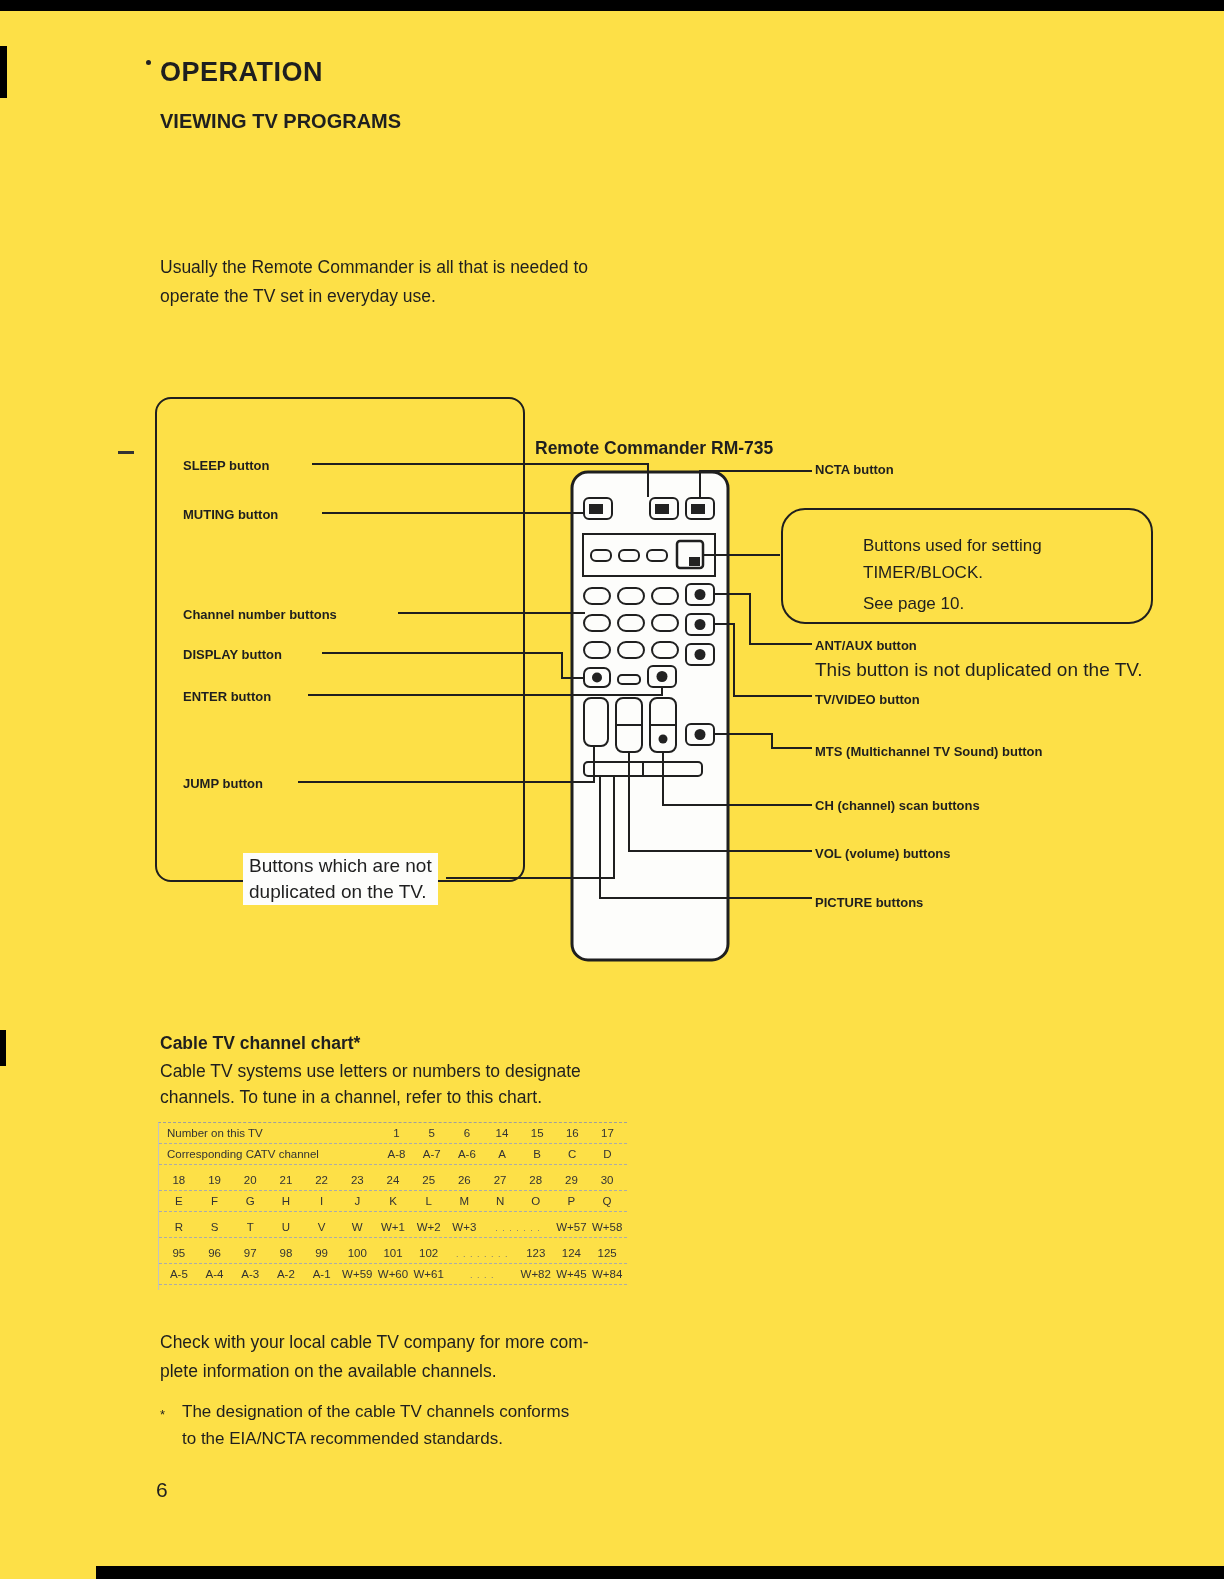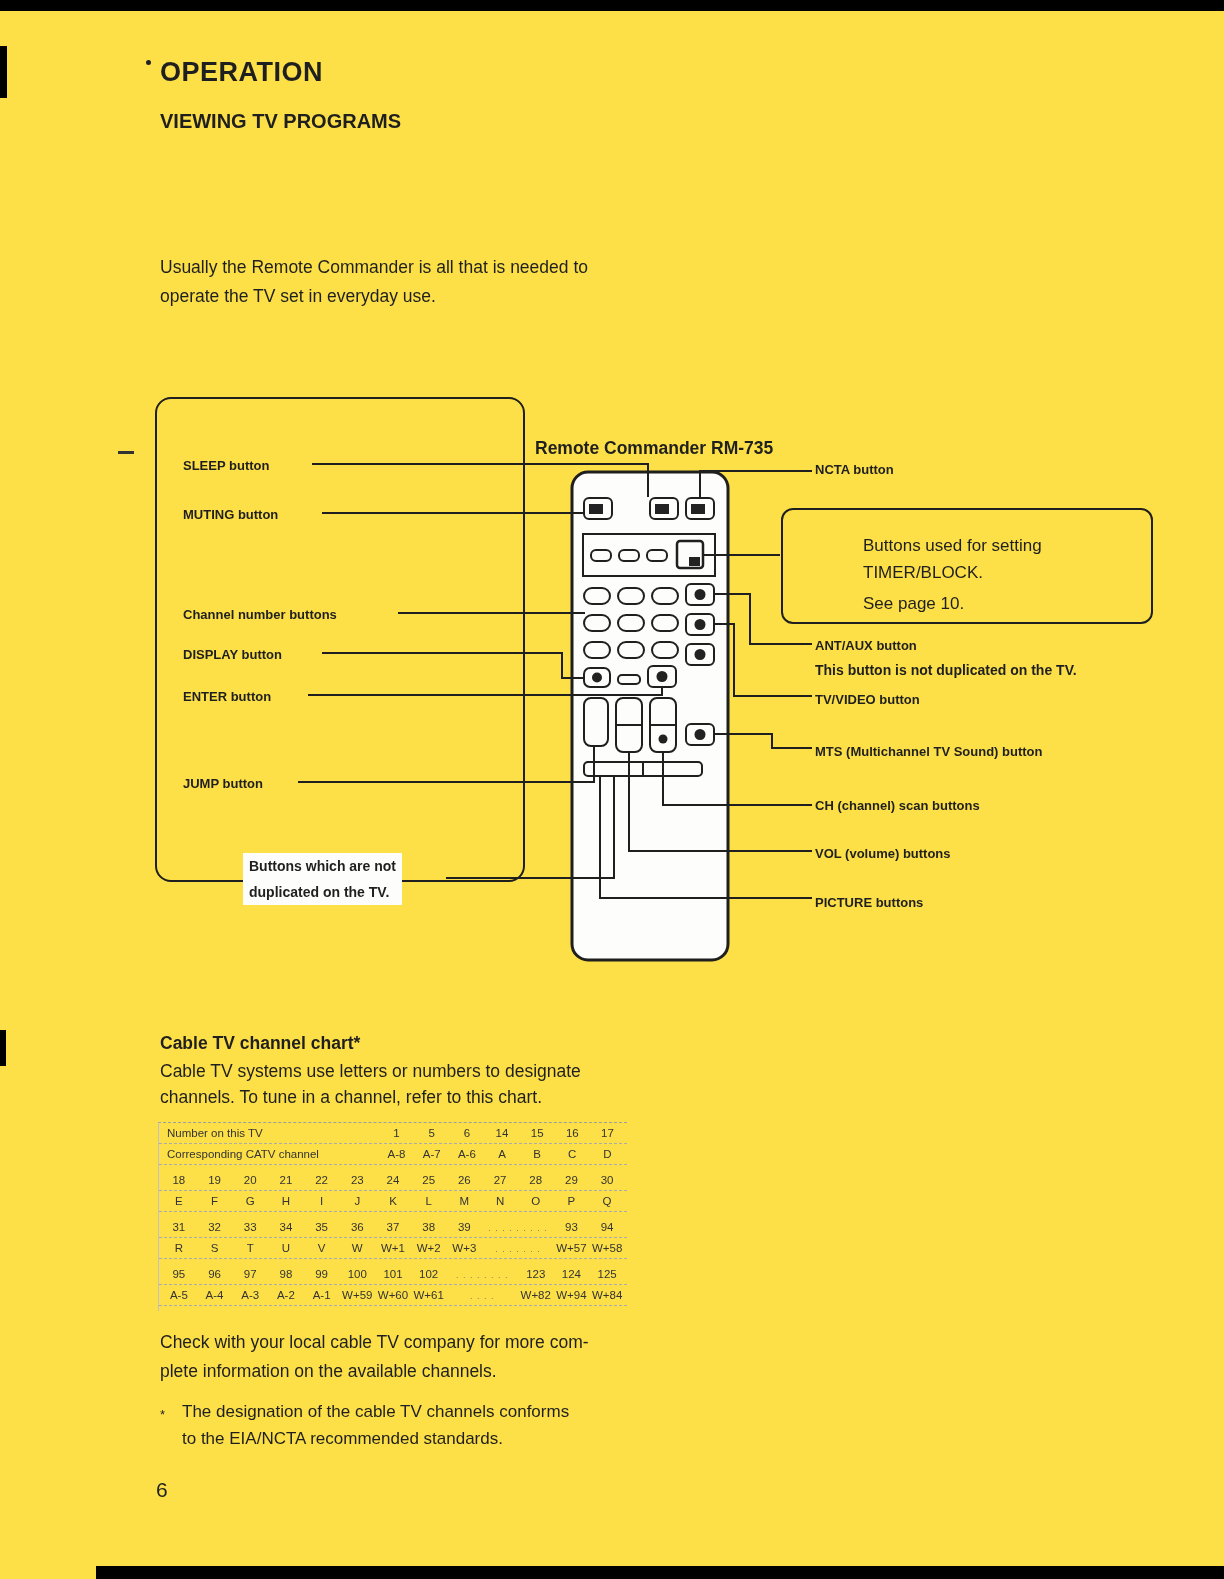--- a/index.html
+++ b/index.html
@@ -20,26 +20,26 @@
   .speck-2 { position:absolute; left:118px; top:451px; width:16px; height:3px; background:#333; }
 
   
   .h1 { position:absolute; left:160px; top:57px; font-size:27px; font-weight:bold; letter-spacing:.5px; }
   .h2 { position:absolute; left:160px; top:110px; font-size:20px; font-weight:bold; }
   .p1 { position:absolute; left:160px; top:163px; width:530px; font-size:17.5px; line-height:29px; }
   .p2 { position:absolute; left:160px; top:253px; width:530px; font-size:17.5px; line-height:29px; }
 
   
   .left-box  { position:absolute; left:155px; top:397px; width:366px; height:481px; border:2.5px solid #1f1f1f; border-radius:16px; }
-  .timer-box { position:absolute; left:781px; top:508px; width:368px; height:112px; border:2.5px solid #1f1f1f; border-radius:12px; }
+  .timer-box { position:absolute; left:781px; top:508px; width:368px; height:112px; border:2.5px solid #1f1f1f; border-radius:24px; }
   .timer-note { position:absolute; left:80px; top:22px; width:235px; font-size:17px; line-height:27px; }
   .timer-see  { position:absolute; left:80px; top:84px; font-size:17px; }
 
   .lbl     { position:absolute; font-size:13px; font-weight:bold; white-space:pre-line; line-height:25px; }
-  .lbl-reg { position:absolute; font-size:14px; font-weight:bold; white-space:pre-line; line-height:26px; }
+  .lbl-reg { position:absolute; font-size:19px; font-weight:normal; white-space:pre-line; line-height:26px; }
 
   .remote-title { position:absolute; left:535px; top:438px; font-size:17.5px; font-weight:bold; }
 
   .lbl-sleep   { left:183px; top:453px; }
   .lbl-muting  { left:183px; top:502px; }
   .lbl-channel { left:183px; top:602px; }
   .lbl-display { left:183px; top:642px; }
   .lbl-enter   { left:183px; top:684px; }
   .lbl-jump    { left:183px; top:771px; }
   .lbl-notdup  { left:243px; top:853px; background:#fdfdfb; padding:0 6px; }
@@ -237,34 +237,20 @@
         <div class="tcell">I</div>
         <div class="tcell">J</div>
         <div class="tcell">K</div>
         <div class="tcell">L</div>
         <div class="tcell">M</div>
         <div class="tcell">N</div>
         <div class="tcell">O</div>
         <div class="tcell">P</div>
         <div class="tcell">Q</div>
       </div>
-      <div class="trow">
-        <div class="tcell">31</div>
-        <div class="tcell">32</div>
-        <div class="tcell">33</div>
-        <div class="tcell">34</div>
-        <div class="tcell">35</div>
-        <div class="tcell">36</div>
-        <div class="tcell">37</div>
-        <div class="tcell">38</div>
-        <div class="tcell">39</div>
-        <div class="tcell dots">. . . . . . . . .</div>
-        <div class="tcell">93</div>
-        <div class="tcell">94</div>
-      </div>
       <div class="trow pair-end">
         <div class="tcell">R</div>
         <div class="tcell">S</div>
         <div class="tcell">T</div>
         <div class="tcell">U</div>
         <div class="tcell">V</div>
         <div class="tcell">W</div>
         <div class="tcell">W+1</div>
         <div class="tcell">W+2</div>
         <div class="tcell">W+3</div>
@@ -290,21 +276,21 @@
         <div class="tcell">A-5</div>
         <div class="tcell">A-4</div>
         <div class="tcell">A-3</div>
         <div class="tcell">A-2</div>
         <div class="tcell">A-1</div>
         <div class="tcell">W+59</div>
         <div class="tcell">W+60</div>
         <div class="tcell">W+61</div>
         <div class="tcell dots">. . . .</div>
         <div class="tcell">W+82</div>
-        <div class="tcell">W+94</div>
+        <div class="tcell">W+45</div>
         <div class="tcell">W+84</div>
       </div>
     </div>
 
   <div class="check-p pre">Check with your local cable TV company for more com-
 plete information on the available channels.</div>
   <div class="footnote">
     <span class="marker">*</span>
     <span class="pre">The designation of the cable TV channels conforms
 to the EIA/NCTA recommended standards.</span>

